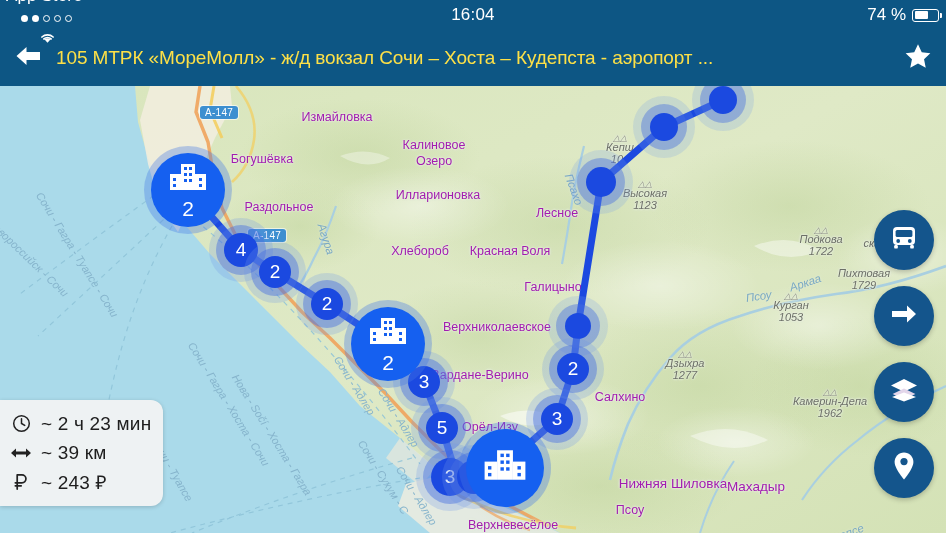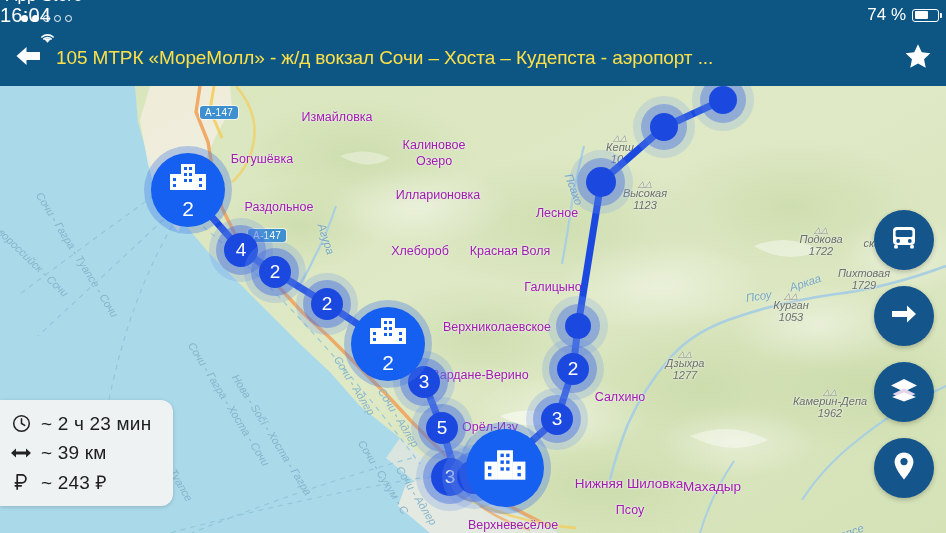--- a/index.html
+++ b/index.html
@@ -21,22 +21,22 @@
     z-index: 40;
   }
   .sb-left { display: flex; align-items: center; gap: 9px; padding-left: 6px; flex-direction: column; }
   .sb-carrier { font-size: 17px; letter-spacing: .1px; }
   .sb-dots { display: flex; align-items: center; gap: 4px; margin-left: 4px; }
   .dot { width: 7px; height: 7px; border-radius: 50%; }
   .dot.on { background: #ffffff; }
   .dot.off { background: transparent; border: 1.3px solid #ffffff; width: 7px; height: 7px; }
   .sb-wifi { margin-left: 6px; display: flex; align-items: center; }
   .sb-center {
-    position: absolute; left: 0; right: 0; 
-    font-size: 20px; letter-spacing: .2px;
+    position: absolute; left: 0; right: 0; text-align: center;
+    font-size: 17px; letter-spacing: .2px;
   }
   .sb-right {
     position: absolute; right: 7px; display: flex; align-items: center; gap: 6px;
   }
   .sb-batt-text { font-size: 17px; }
   .batt {
     width: 27px; height: 13px; border: 1.6px solid #ffffff; border-radius: 3px;
     position: relative; display: flex; align-items: center; padding: 1.5px;
   }
   .batt::after {
@@ -73,21 +73,21 @@
     background: #aadaea;
   }
   .map-land {
     position: absolute; top: 0; left: 0; width: 946px; height: 447px;
   }
   .label {
     position: absolute; color: #a21caf; font-size: 12.5px;
     white-space: nowrap; pointer-events: none;
     text-shadow: 0 0 3px rgba(233,240,226,.95), 0 0 3px rgba(233,240,226,.95), 0 0 2px rgba(233,240,226,.9);
   }
-  .label.big { font-size: 13.5px; }
+  .label.big { font-size: 13.5px; margin-left: 44px; }
   .label.center { text-align: center; transform: translateX(-50%); }
   .label.peak { font-style: italic; font-size: 11px; color: #6c6f67; text-align: center; transform: translateX(-50%); line-height: 1.05; }
   .label.river {
     font-style: italic; color: #7aa9c4; font-size: 11.5px;
     text-shadow: 0 0 3px rgba(233,240,226,.8);
   }
   .label.sea {
     font-style: italic; color: #86b4cc; font-size: 11px;
     text-shadow: none;
   }
@@ -123,21 +123,21 @@
     box-shadow: 0 0 0 7px rgba(70,120,230,.35);
     cursor: pointer;
   }
   .city .cnum { font-size: 21px; line-height: 1; margin-top: 2px; }
 
   
   .infopanel {
     position: absolute; left: 0; z-index: 20;
     background: #eef2f3;
     border-radius: 0 12px 12px 0;
-    padding: 9px 22px 10px 10px;
+    padding: 9px 12px 10px 10px;
     box-shadow: 0 1px 4px rgba(0,0,0,.18);
   }
   .info-row { display: flex; align-items: center; gap: 9px; height: 29px; }
   .info-ico { width: 22px; display: flex; align-items: center; justify-content: center; color: #2b2b2b; }
   .info-txt { font-size: 19px; color: #1e1e1e; letter-spacing: .2px; white-space: nowrap; }
 
   
   .fabs {
     position: absolute; right: 12px; z-index: 25;
     display: flex; flex-direction: column; gap: 16px;

